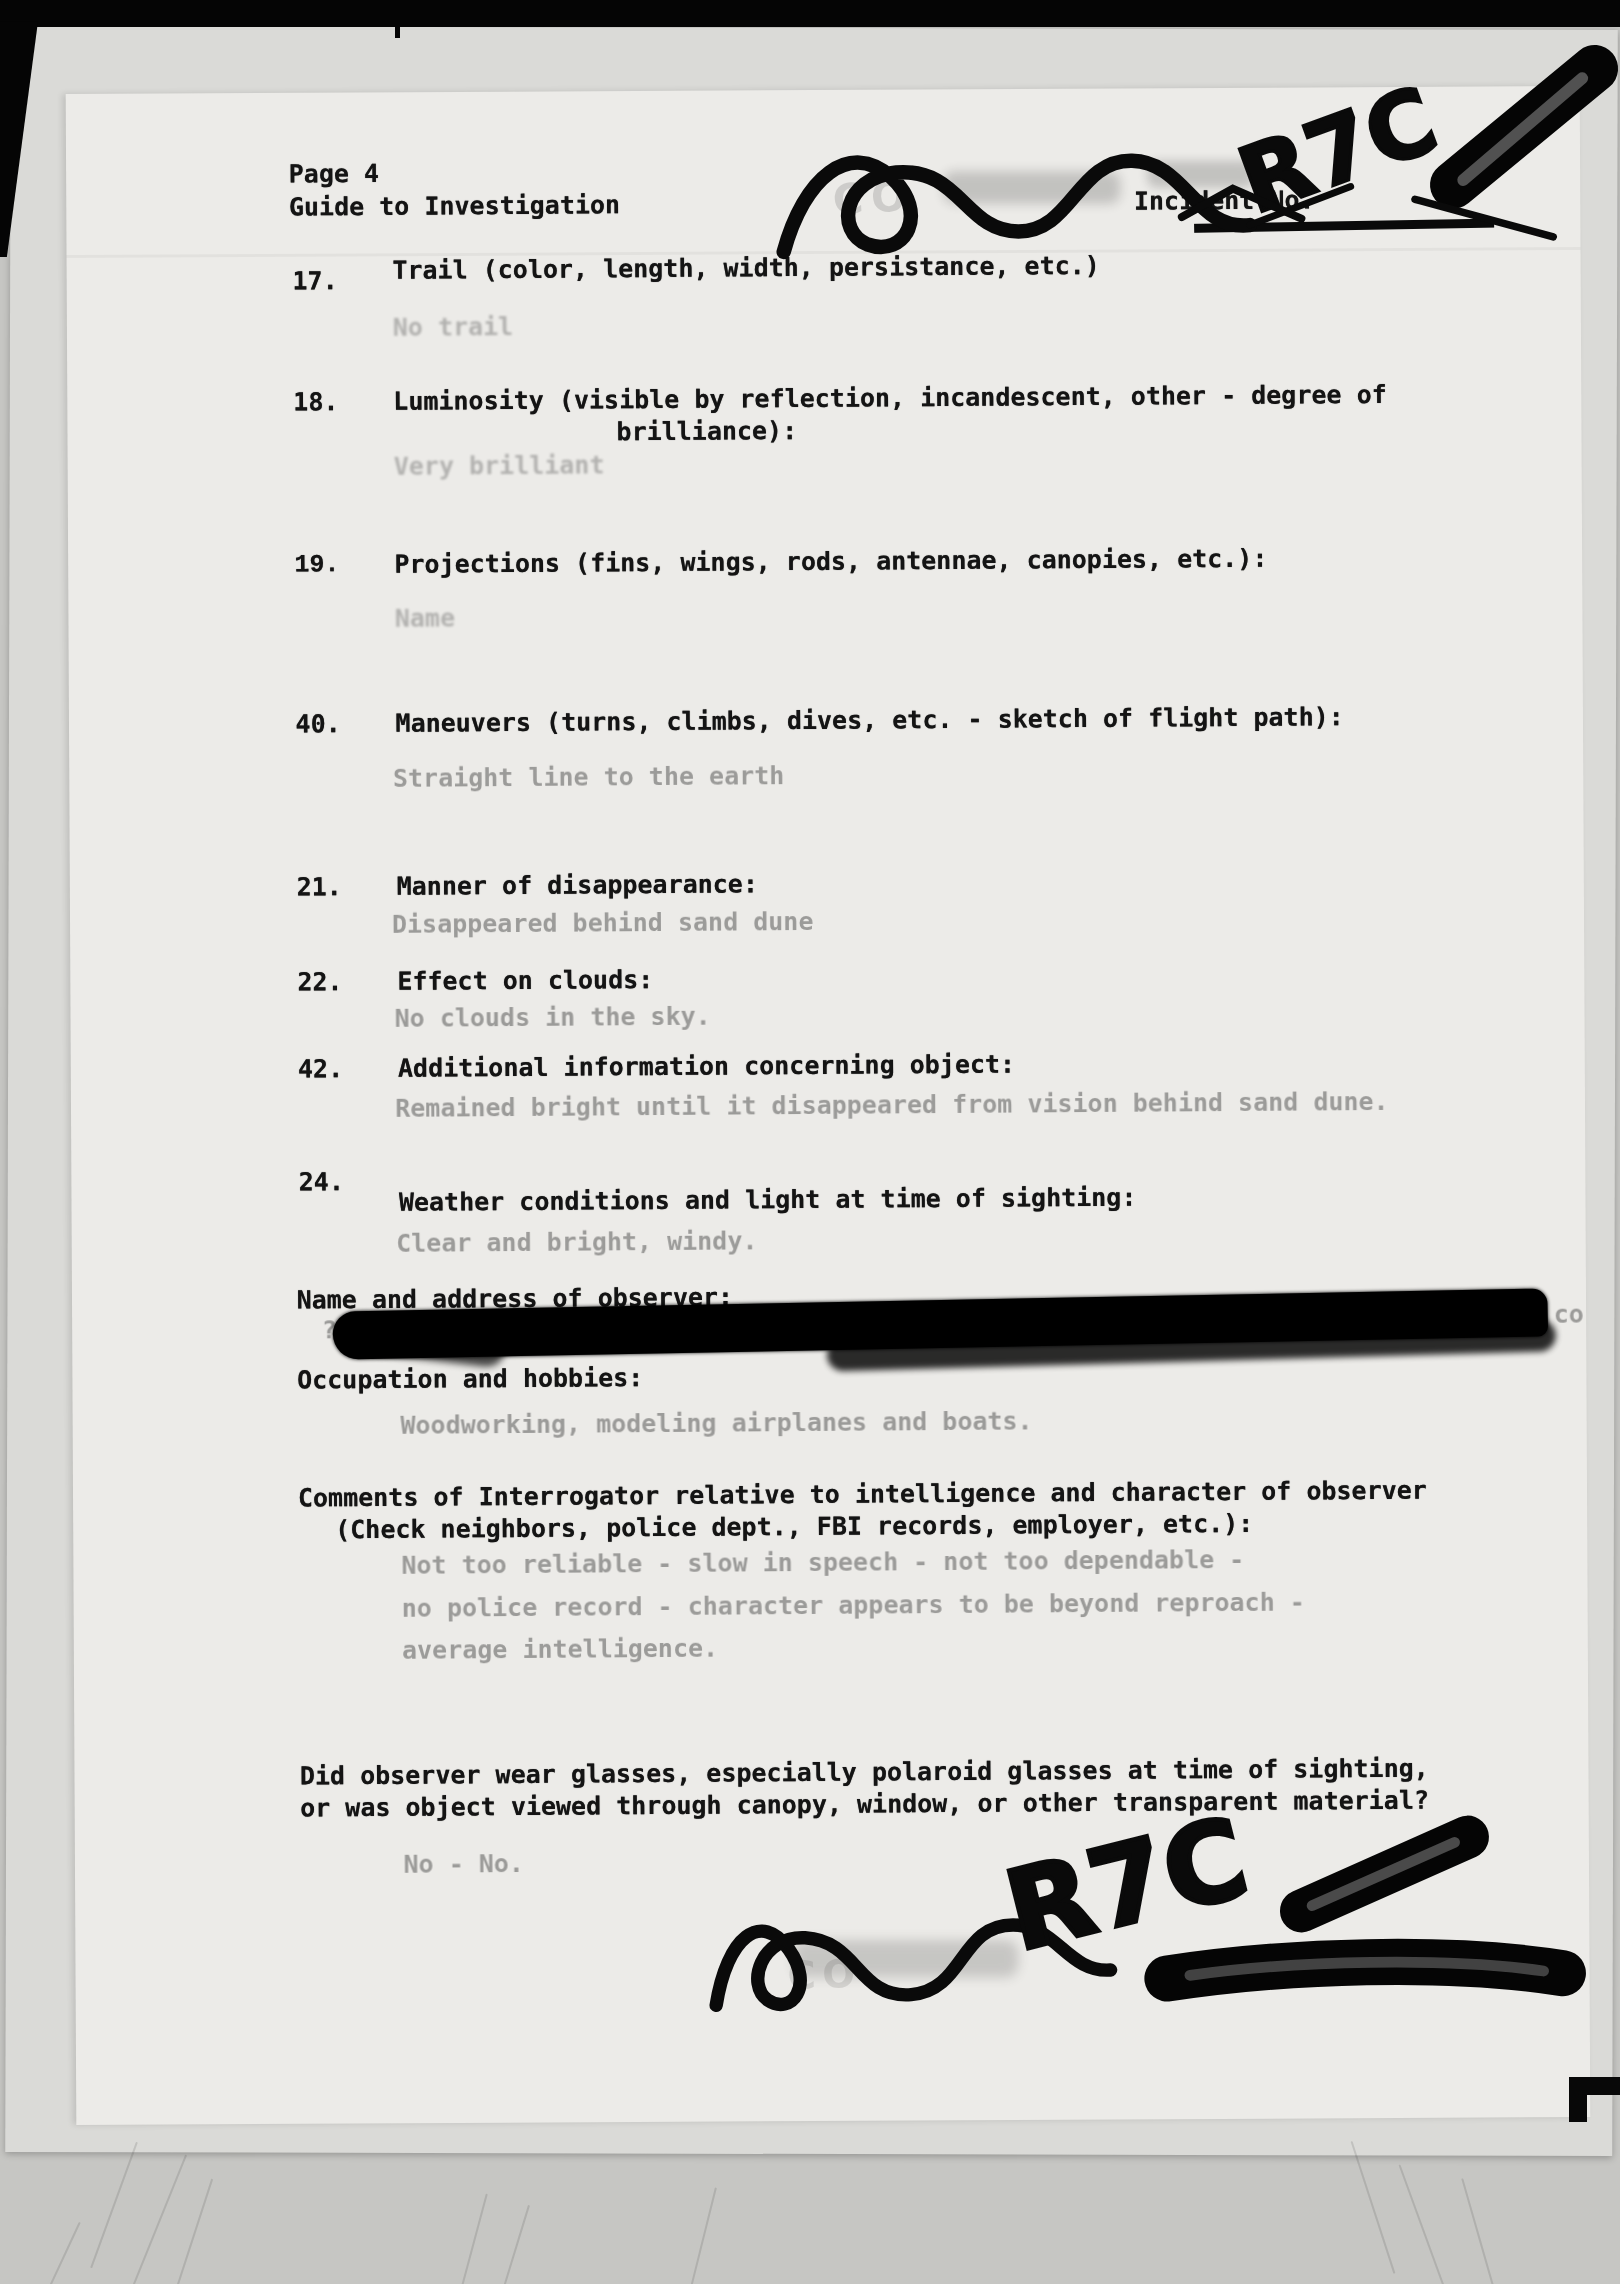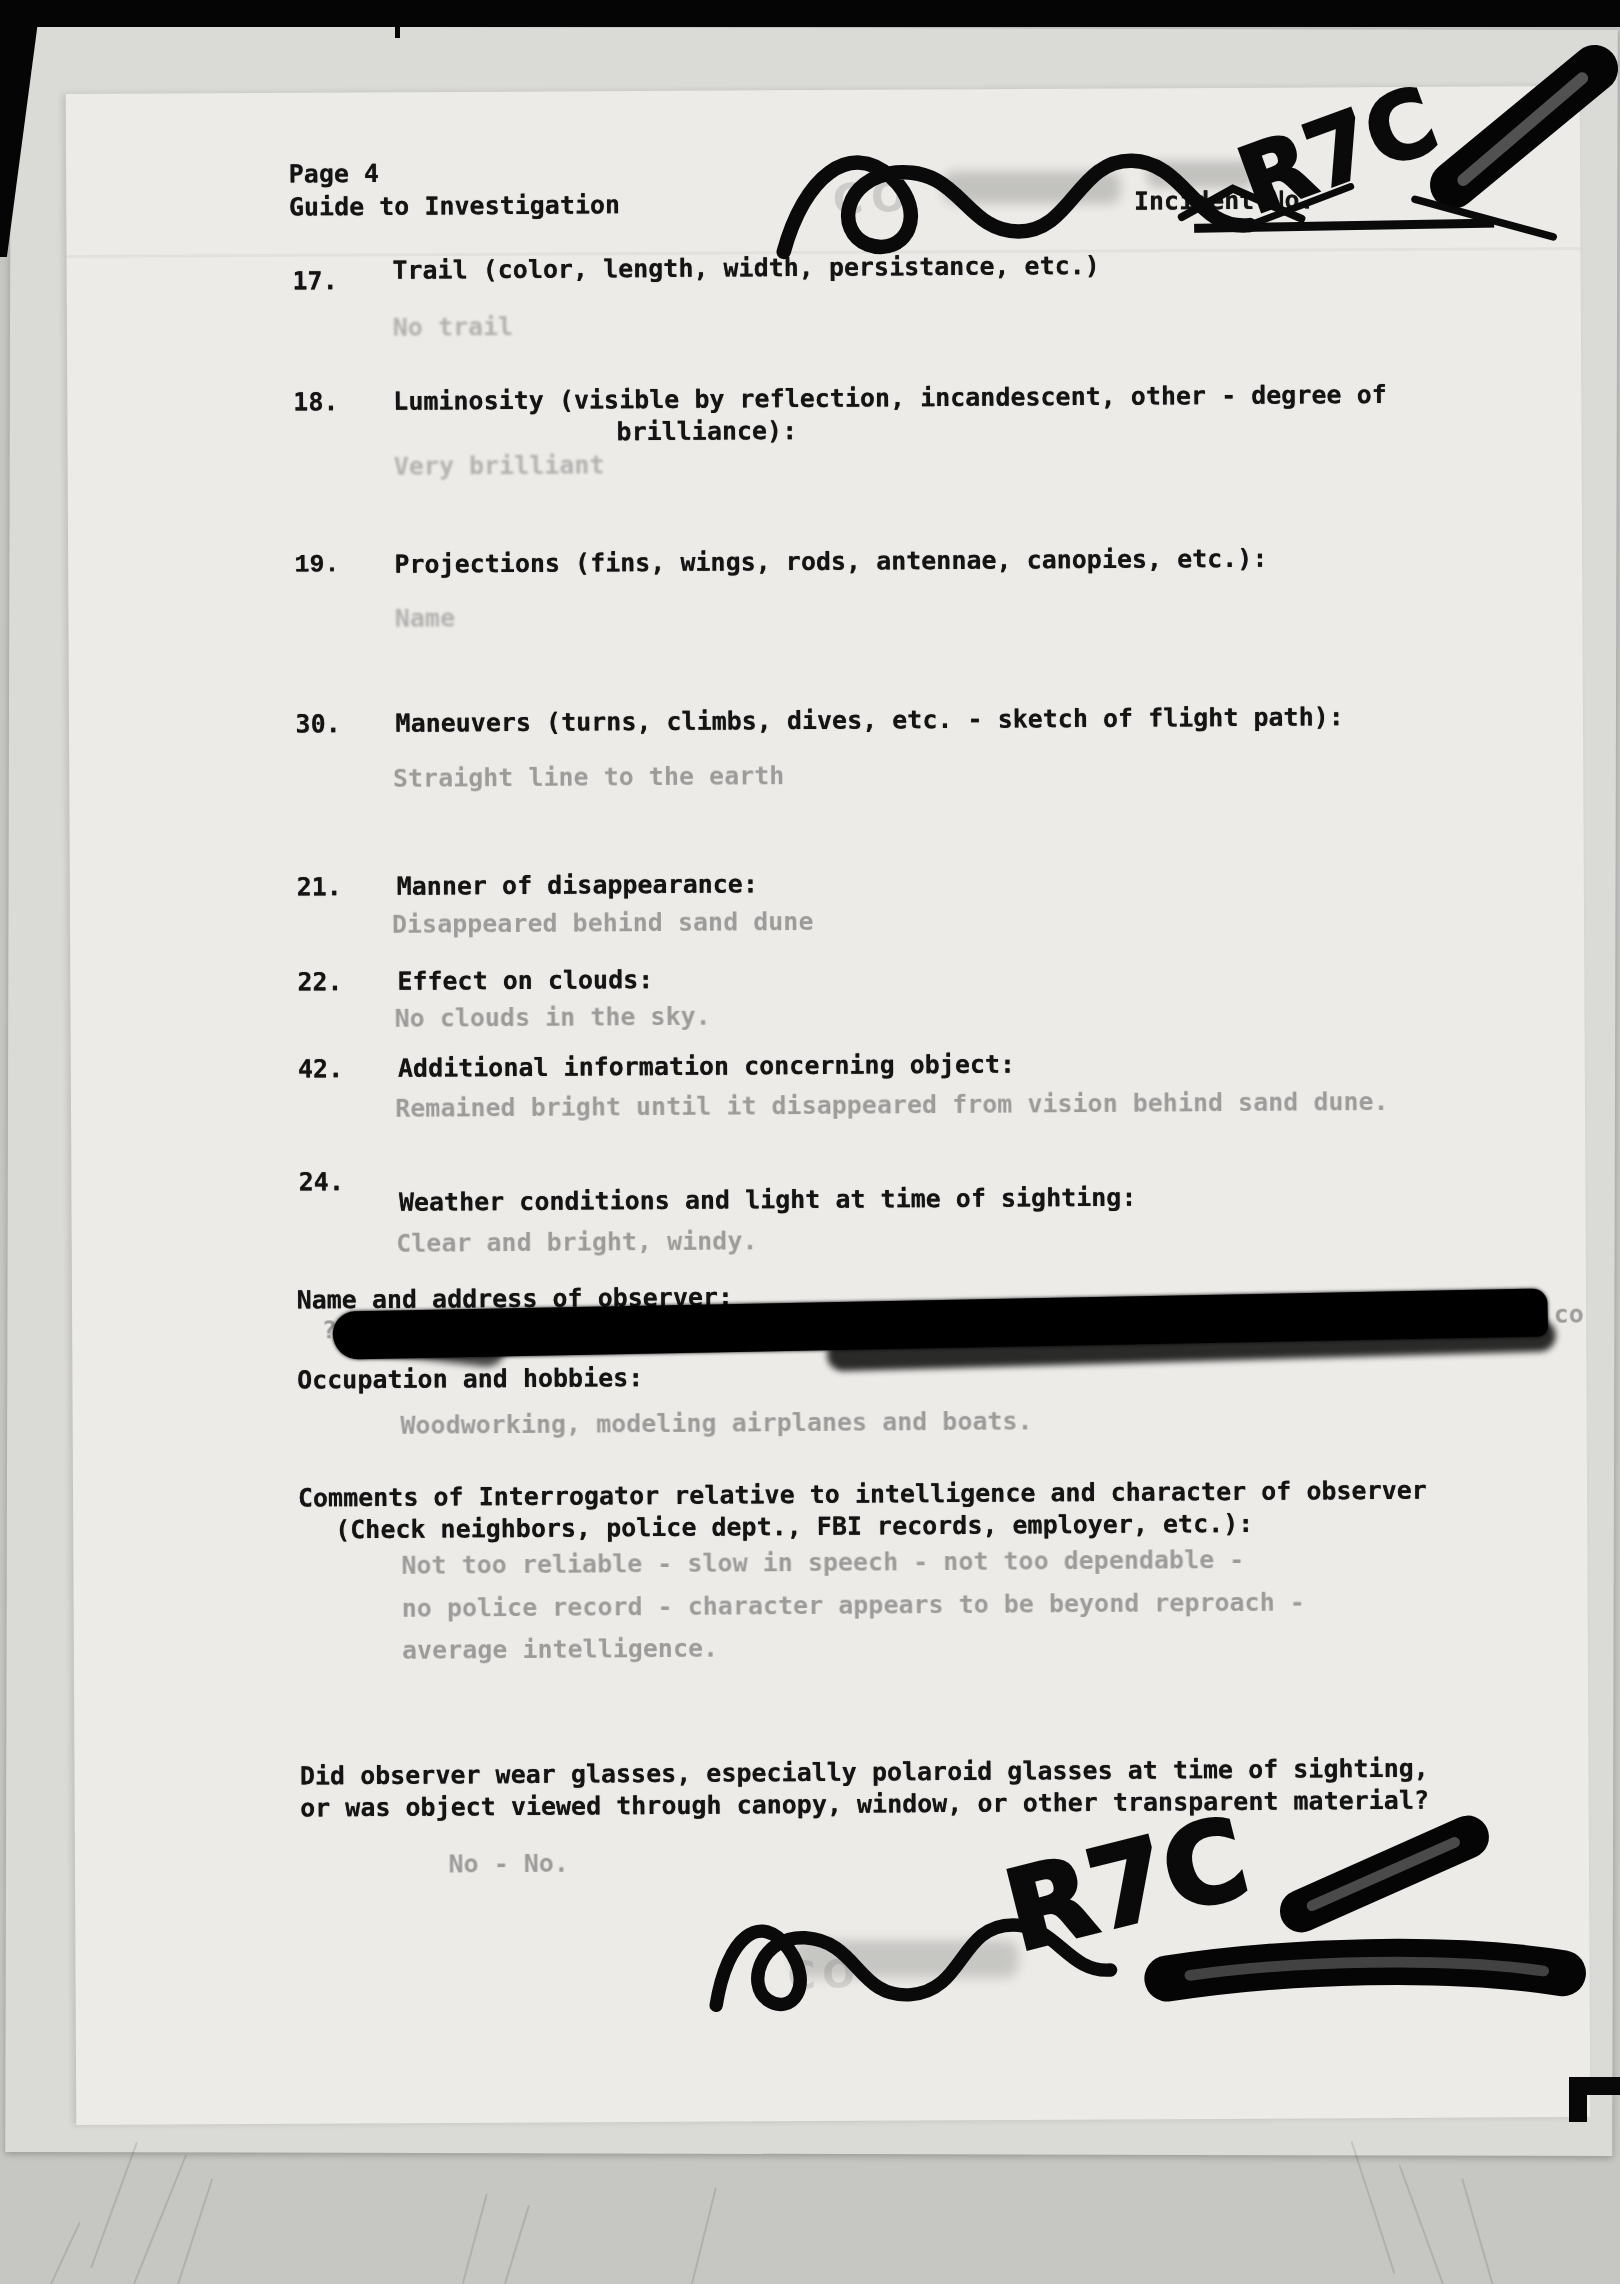--- a/index.html
+++ b/index.html
@@ -68,21 +68,21 @@
 
     <div class="tw" style="left:298px;top:384px;">18.</div>
     <div class="tw" style="left:398px;top:384px;">Luminosity (visible by reflection, incandescent, other - degree of</div>
     <div class="tw" style="left:621px;top:416px;">brilliance):</div>
     <div class="tw faint vfaint" style="left:398px;top:449px;">Very brilliant</div>
 
     <div class="tw" style="left:298px;top:547px;font-family:Liberation Mono, monospace;">19.</div>
     <div class="tw" style="left:398px;top:547px;">Projections (fins, wings, rods, antennae, canopies, etc.):</div>
     <div class="tw faint vfaint" style="left:398px;top:601px;">Name</div>
 
-    <div class="tw" style="left:298px;top:706px;">30.</div>
+    <div class="tw" style="left:298px;top:706px;">40.</div>
     <div class="tw" style="left:398px;top:706px;">Maneuvers (turns, climbs, dives, etc. - sketch of flight path):</div>
     <div class="tw faint" style="left:395px;top:761px;">Straight line to the earth</div>
 
     <div class="tw" style="left:298px;top:869px;">21.</div>
     <div class="tw" style="left:398px;top:869px;">Manner of disappearance:</div>
     <div class="tw faint" style="left:393px;top:907px;">Disappeared behind sand dune</div>
 
     <div class="tw" style="left:298px;top:964px;">22.</div>
     <div class="tw" style="left:398px;top:964px;">Effect on clouds:</div>
     <div class="tw faint" style="left:395px;top:1001px;">No clouds in the sky.</div>
@@ -106,21 +106,21 @@
     <div class="tw faint" style="left:398px;top:1408px;">Woodworking, modeling airplanes and boats.</div>
 
     <div class="tw" style="left:295px;top:1480px;">Comments of Interrogator relative to intelligence and character of observer</div>
     <div class="tw" style="left:332px;top:1512px;">(Check neighbors, police dept., FBI records, employer, etc.):</div>
     <div class="tw faint" style="left:398px;top:1548px;">Not too reliable - slow in speech - not too dependable -</div>
     <div class="tw faint" style="left:398px;top:1591px;">no police record - character appears to be beyond reproach -</div>
     <div class="tw faint" style="left:398px;top:1633px;">average intelligence.</div>
 
     <div class="tw" style="left:295px;top:1758px;">Did observer wear glasses, especially polaroid glasses at time of sighting,</div>
     <div class="tw" style="left:295px;top:1790px;">or was object viewed through canopy, window, or other transparent material?</div>
-    <div class="tw faint" style="left:398px;top:1847px;margin-left:45px;">No - No.</div>
+    <div class="tw faint" style="left:398px;top:1847px;">No - No.</div>
   </div>
 
   <svg width="1621" height="2284" viewBox="0 0 3024 4262" style="position:absolute;left:0;top:0;pointer-events:none;">
 
     <g>
       <text x="1555" y="400" font-size="78" font-weight="bold" fill="#333" opacity="0.16" letter-spacing="14" transform="rotate(-3 1555 400)">CO</text>
       <g opacity="0.2" fill="#222">
         <rect x="1760" y="320" width="330" height="60" rx="20" style="filter:blur(10px)"></rect>
         <rect x="2140" y="300" width="200" height="50" rx="18" style="filter:blur(9px)"></rect>
       </g>

